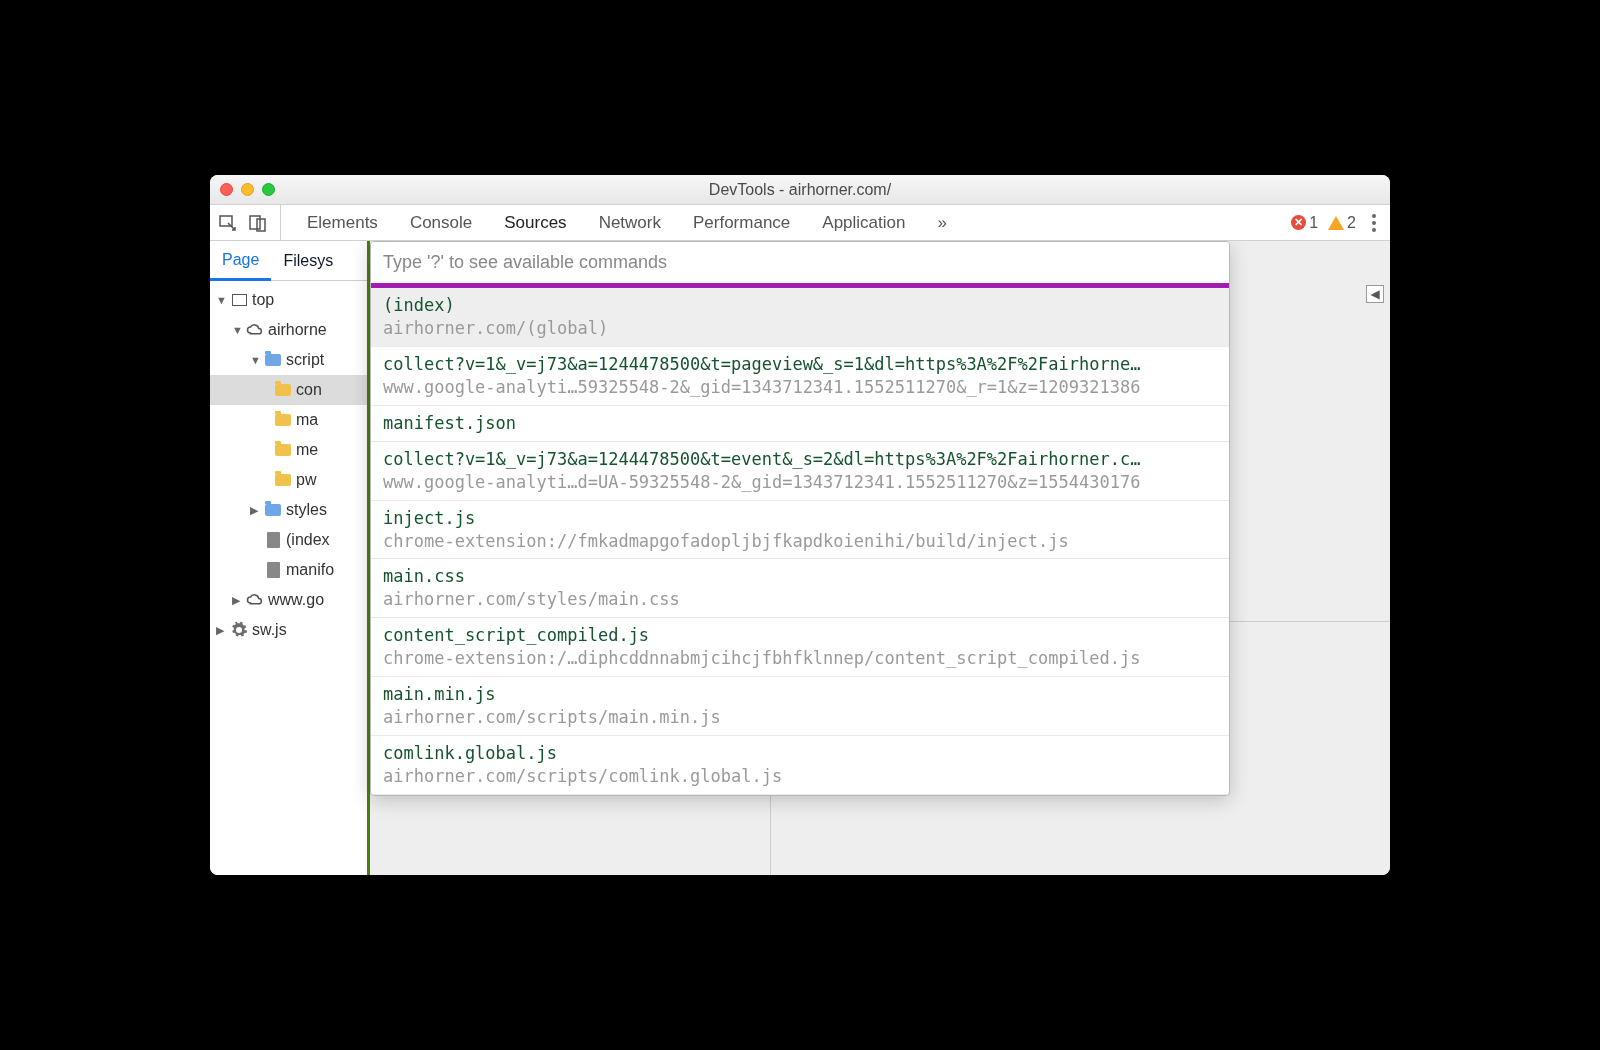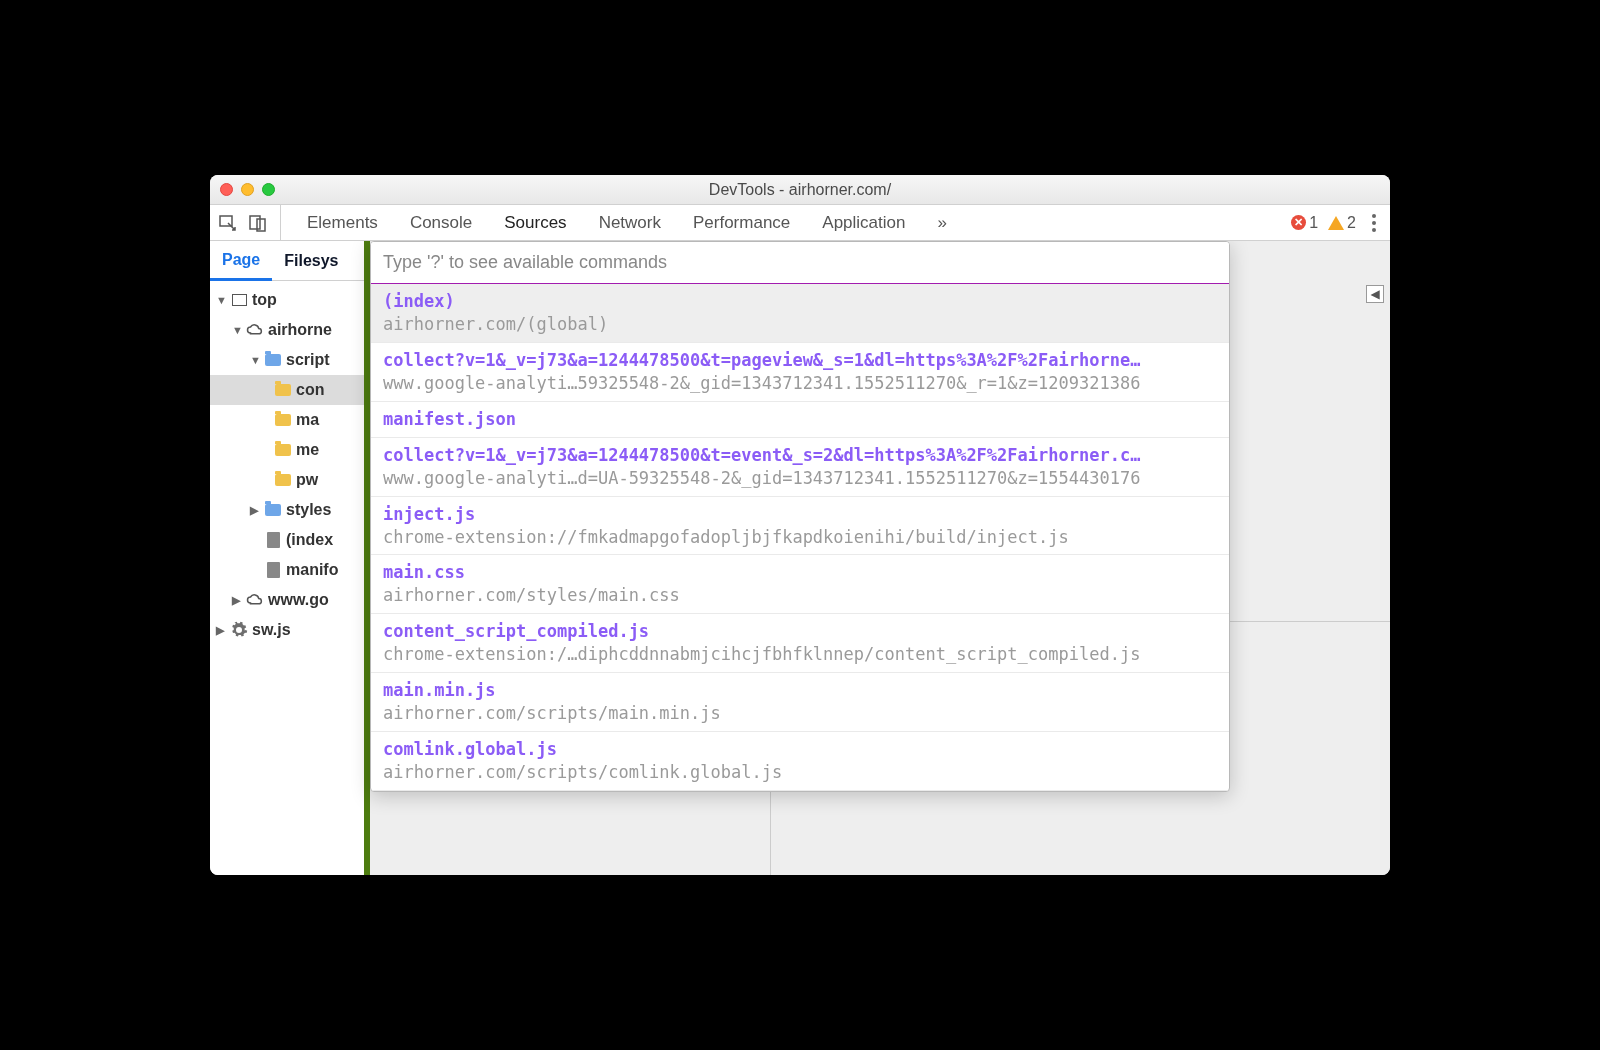--- a/index.html
+++ b/index.html
@@ -56,26 +56,25 @@
 .badge { display:flex; align-items:center; gap:3px; font-size:16px;}
 .circle { width:15px; height:15px; border-radius:50%; display:flex; align-items:center; justify-content:center; color:#fff; font-size:11px; font-weight:700;}
 .circ-red { background:#e74c3c; }
 .tri-yellow { width:0; height:0; border-left:8px solid transparent; border-right:8px solid transparent; border-bottom:14px solid #f5a623; position:relative;}
 .dots-icon { display:flex; flex-direction:column; gap:3px; padding:0 6px;}
 .dots-icon span { width:4px; height:4px; background:#666; border-radius:50%;}
 
 .main { flex:1; display:flex; overflow:hidden; position:relative;}
 .sidebar {
   width: 160px;
-  border-right: 6px solid #4d7c0f;
+  border-right: 3px solid #4d7c0f;
   background:#fff;
   display:flex; flex-direction:column;
   font-size:16px;
   overflow:hidden;
-  font-weight:bold;
 }
 .side-tabs { display:flex; border-bottom:1px solid #d0d0d0; height:40px;}
 .side-tab { padding:0 12px; display:flex; align-items:center; color:#0f172a; cursor:pointer; white-space:nowrap;}
 .side-tab.active { color:#1a73e8; border-bottom:3px solid #1a73e8; margin-bottom:-1px;}
 .tree { flex:1; overflow:hidden; padding-top:4px;}
 .tree-row { display:flex; align-items:center; height:30px; padding-left:6px; gap:4px; color:#333; cursor:pointer; white-space:nowrap;}
 .tree-row.sel { background:#dcdcdc;}
 .disclosure { width:10px; font-size:11px; color:#666; }
 .ico { width:18px; height:16px; display:flex; align-items:center; justify-content:center; flex-shrink:0;}
 .ico-frame { border:1.5px solid #555; width:15px; height:12px;}
@@ -100,32 +99,32 @@
   background:#fff;
   border:1px solid #b8b8b8;
   border-radius:4px;
   box-shadow: 0 4px 20px rgba(0,0,0,0.2);
   display:flex; flex-direction:column;
   overflow:hidden;
   z-index:10;
 }
 .cmd-input {
   border:none;
-  border-bottom:1px solid #a21caf;
+  border-bottom:5px solid #a21caf;
   padding:10px 12px;
   font-size:18px;
   outline:none;
   color:#333;
   font-family:inherit;
 }
 .cmd-input::placeholder { color:#888; }
 .cmd-list { overflow:hidden; }
 .cmd-item { border-bottom:1px solid #eaeaea; padding:6px 12px; cursor:pointer; font-family: "SF Mono", Menlo, Consolas, monospace; font-size:17px; line-height:1.35;}
 .cmd-item.hl { background:#eeeeee; }
-.cmd-title { color:#8b5cf6; white-space:nowrap; overflow:hidden; text-overflow:ellipsis;font-weight:bold;}
+.cmd-title { color:#14532d; white-space:nowrap; overflow:hidden; text-overflow:ellipsis;}
 .cmd-sub { color:#9a9a9a; white-space:nowrap; overflow:hidden; text-overflow:ellipsis;}
 
 .collapse-btn {
   position:absolute; right:6px; top:44px;
   width:18px; height:18px; border:1px solid #999; display:flex; align-items:center; justify-content:center; font-size:12px; color:#555; background:#fff;
 }
 </style>
 </head>
 <body>
 

